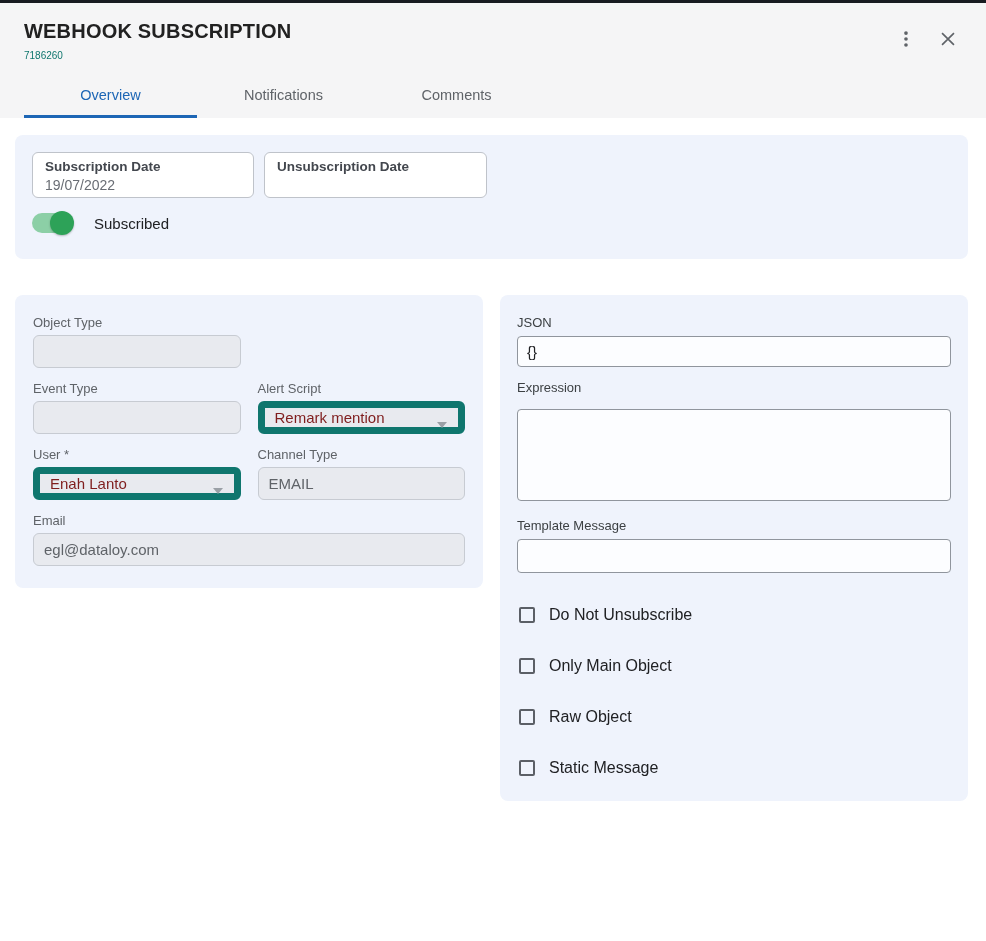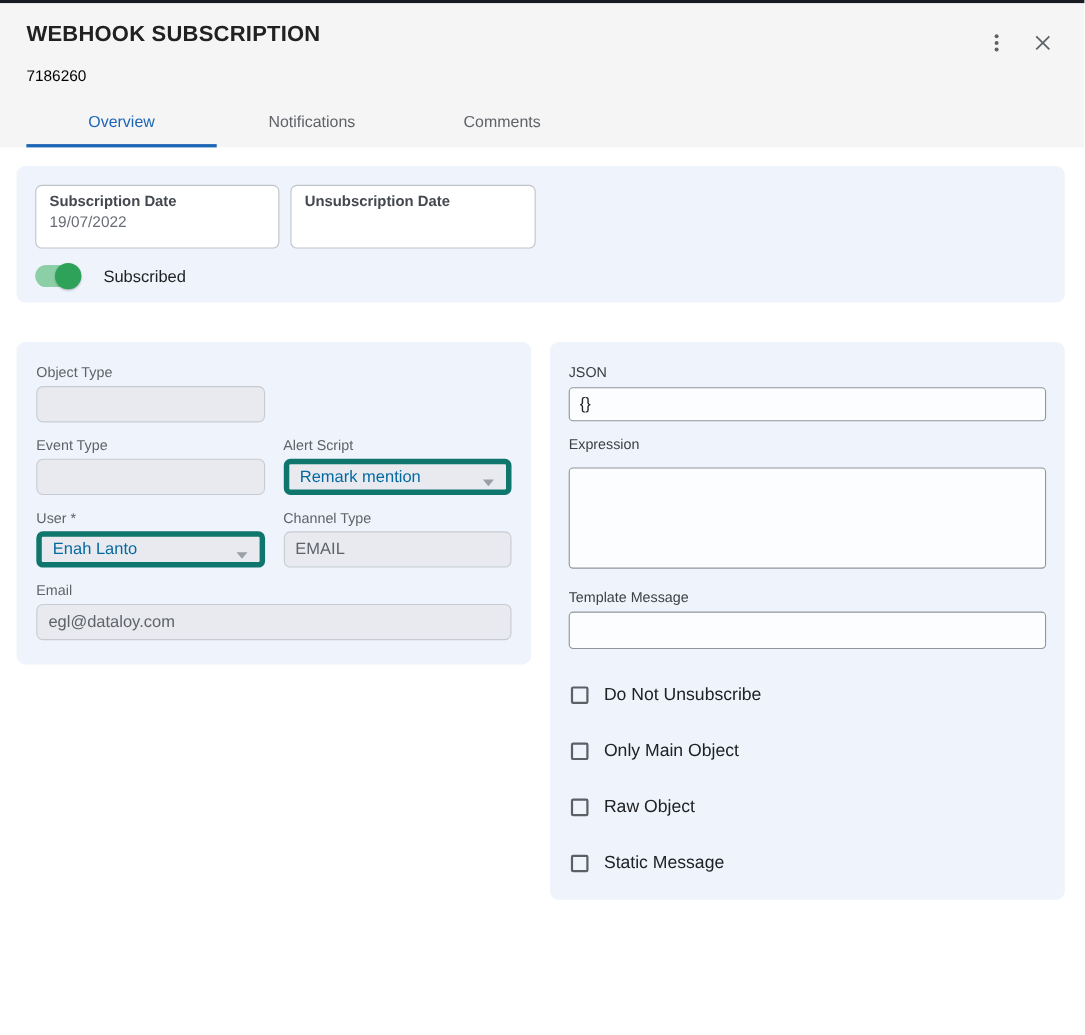--- a/index.html
+++ b/index.html
@@ -3,36 +3,36 @@
 <meta charset="utf-8">
 <style>
   * { margin:0; padding:0; box-sizing:border-box; }
   html,body { width:986px; height:941px; background:#ffffff;
     font-family:"Liberation Sans","DejaVu Sans",sans-serif; overflow:hidden; }
 
   .topline { height:3px; background:#181b21; }
 
   .header { position:relative; background:#f5f5f6; padding:17px 16px 0 24px; }
   .title { font-size:20px; font-weight:700; color:#212121; letter-spacing:.2px; }
-  .subtitle { font-size:14px; color:#000000; margin-top:18px; }
+  .subtitle { font-size:10px; color:#0f766e; margin-top:7px; }
   .header-actions { position:absolute; top:24px; right:26px; display:flex; gap:18px; }
   .icon-btn { width:24px; height:24px; cursor:pointer; display:flex;
     align-items:center; justify-content:center; background:none; border:none; }
 
   .tabs { display:flex; margin-top:13px; }
   .tab { width:173px; height:44px; display:flex; align-items:center; justify-content:center;
     font-size:14.5px; color:#5f6368; cursor:pointer; border-bottom:3px solid transparent; }
   .tab.active { color:#1d66b5; border-bottom-color:#1d66b5; }
 
   .panel { background:#eff3fc; border-radius:8px; }
 
   
   .panel-sub { margin:17px 18px 0 15px; width:953px; height:124px; padding:17px; }
   .date-row { display:flex; gap:10px; }
-  .date-field { width:222px; height:58px; background:#ffffff; border:1px solid #bfc3ca;
+  .date-field { width:222px; height:46px; background:#ffffff; border:1px solid #bfc3ca;
     border-radius:6px; padding:6px 12px 0 12px; cursor:pointer; }
   .df-label { font-size:13.5px; font-weight:600; color:#43474e; }
   .df-value { font-size:14px; color:#696d74; margin-top:3px; min-height:16px; }
   .toggle-row { display:flex; align-items:center; margin-top:13px; }
   .switch { position:relative; width:42px; height:24px; cursor:pointer; }
   .switch .track { position:absolute; left:0; top:2px; width:41px; height:20px;
     border-radius:10px; background:#8ccfa6; }
   .switch .thumb { position:absolute; right:0; top:0; width:24px; height:24px;
     border-radius:50%; background:#2da258; box-shadow:0 1px 2px rgba(0,0,0,.25); }
   .toggle-label { margin-left:20px; font-size:15px; color:#202124; }
@@ -41,21 +41,21 @@
   .panels-row { display:flex; gap:17px; margin:36px 18px 0 15px; align-items:flex-start; }
 
   .panel-left { width:468px; padding:20px 18px 22px 18px; }
   .grid { display:grid; grid-template-columns:1fr 1fr; column-gap:17px; row-gap:13px; }
   .fgroup.full { grid-column:1 / span 2; }
   .flabel { font-size:13px; color:#5f6368; margin-bottom:5px; }
   .dis-input { width:100%; height:33px; background:#e8eaef; border:1px solid #c7cbd2;
     border-radius:6px; font-size:15px; color:#5f6368; padding:0 10px;
     font-family:"Liberation Sans","DejaVu Sans",sans-serif; }
   .dis-select { position:relative; width:100%; height:33px; background:#e8eaef;
-    border:5px solid #0f766e; border-radius:6px; font-size:15px; color:#0369a1;
+    border:7px solid #0f766e; border-radius:6px; font-size:15px; color:#7f1d1d;
     padding:0 26px 0 10px; display:flex; align-items:center; }
   .caret { position:absolute; right:11px; top:14px; width:0; height:0;
     border-left:5px solid transparent; border-right:5px solid transparent;
     border-top:6px solid #9aa0a6; }
 
   .panel-right { width:468px; padding:20px 17px 24px 17px; }
   .rlabel { font-size:13px; color:#3c4043; margin-bottom:6px; }
   .lite-input { width:100%; height:31px; background:#fcfdff; border:1px solid #90959d;
     border-radius:4px; font-size:15px; color:#202124; padding:0 9px;
     font-family:"Liberation Sans","DejaVu Sans",sans-serif; }

